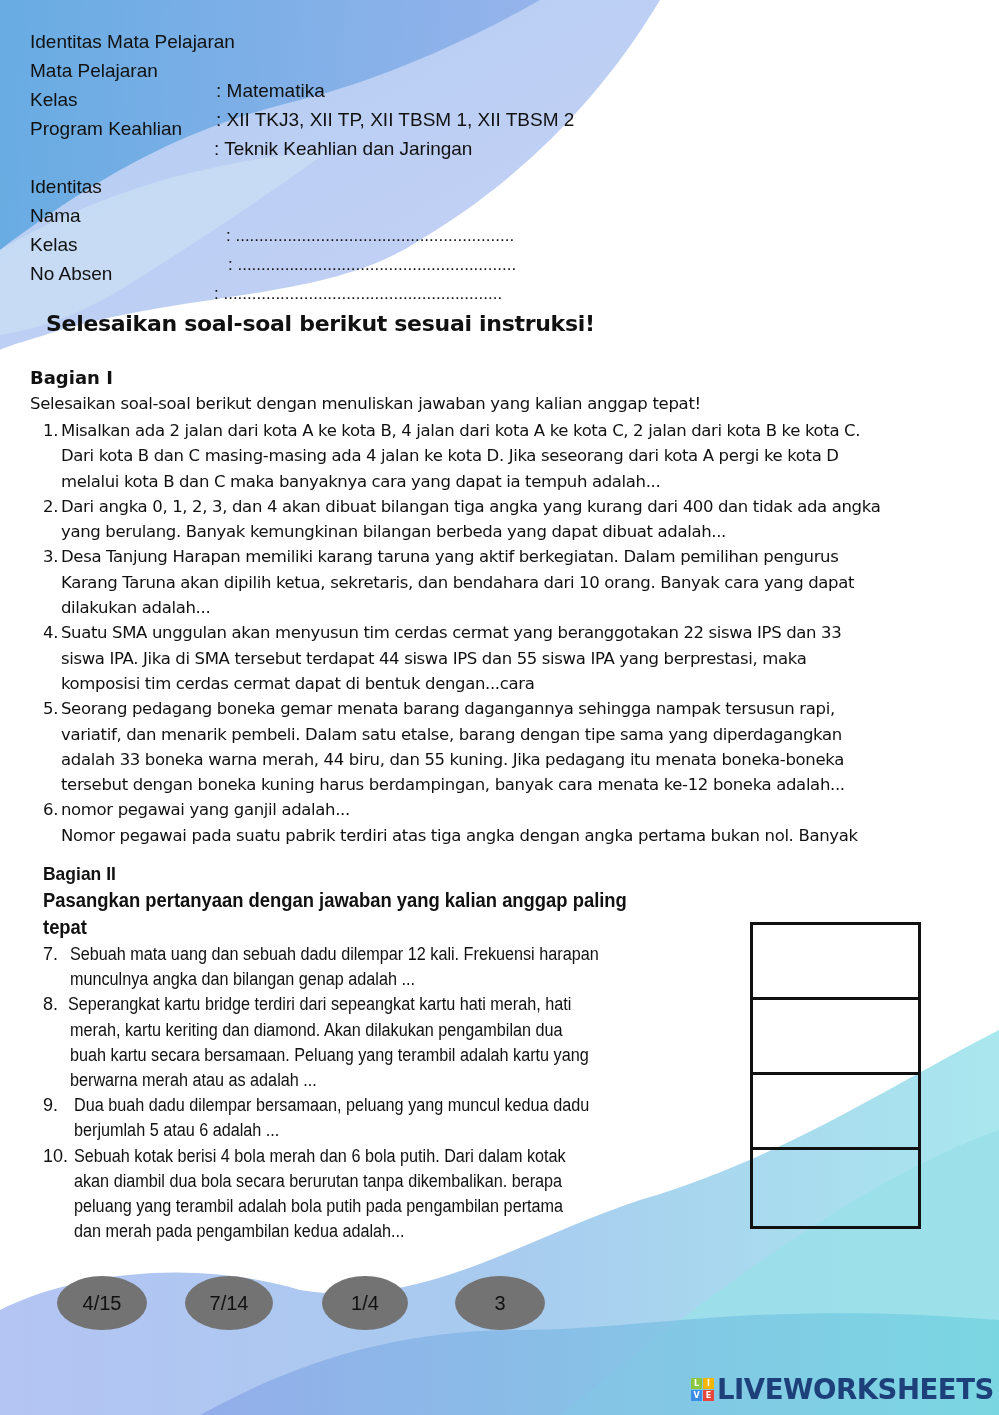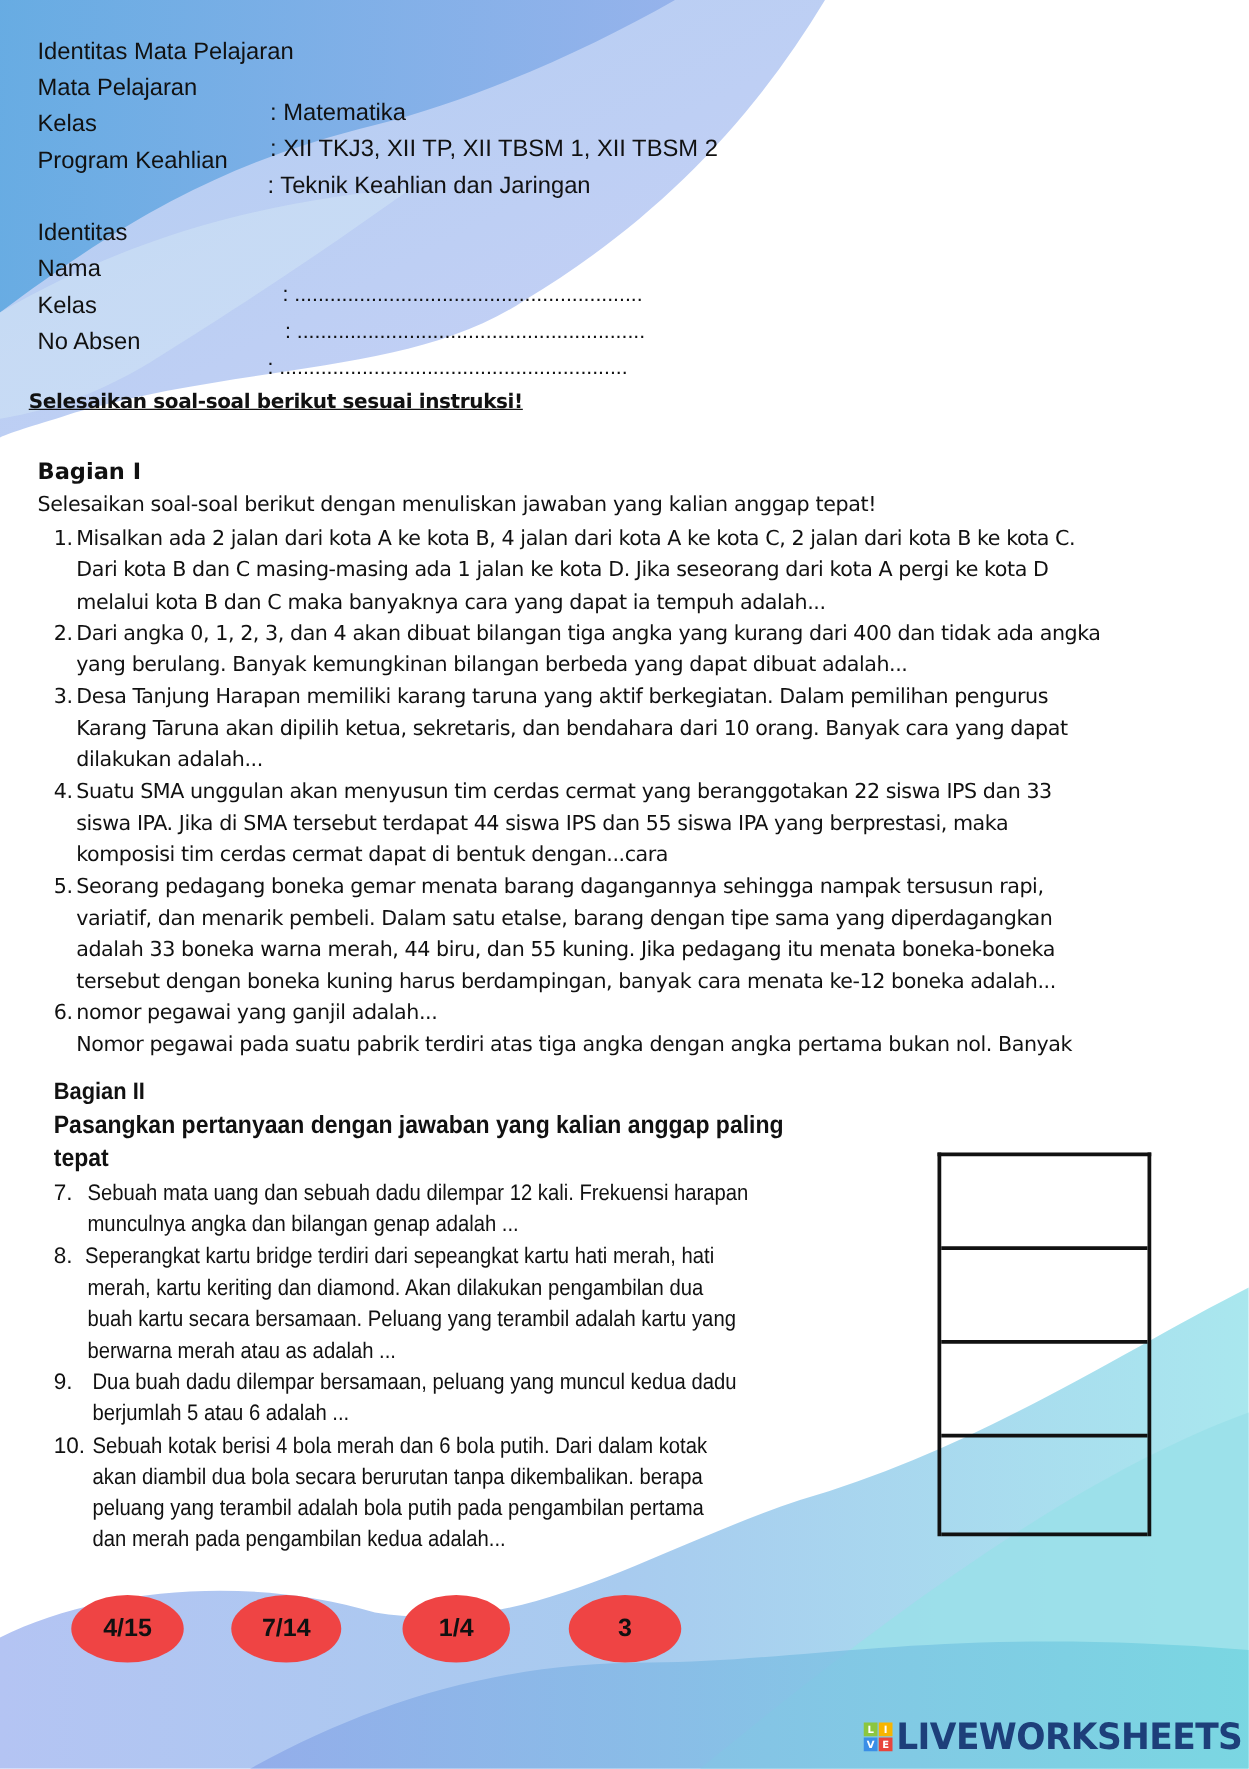--- a/index.html
+++ b/index.html
@@ -11,44 +11,44 @@
     }
     .bg { position: absolute; left: 0; top: 0; width: 999px; height: 1415px; z-index: 0; }
     .content { position: absolute; left: 0; top: 0; width: 999px; height: 1415px; z-index: 1; }
 
     
     .ident { position: absolute; left: 30px; top: 27px; font-size: 19px; line-height: 29px; color: #111; }
     .ident .row { display: flex; white-space: nowrap; height: 29px; }
     .ident .lbl { display: inline-block; }
     .ident .val { position: absolute; margin-top: 20px; }
 
-    .instr { position: absolute; left: 23px; top: 311px; font-size: 16px; font-weight: bold; font-family: "DejaVu Sans", sans-serif; letter-spacing: -0.3px; text-decoration: underline; }
+    .instr { position: absolute; left: 46px; top: 311px; font-size: 22px; font-weight: bold; font-family: "DejaVu Sans", sans-serif; letter-spacing: -0.3px; }
     .sec1-title { position: absolute; left: 30px; top: 367px; font-size: 18px; font-weight: bold; font-family: "DejaVu Sans", sans-serif; }
     .sec1-sub { position: absolute; left: 30px; top: 394px; font-size: 16.5px; font-family: "DejaVu Sans", sans-serif; letter-spacing: -0.3px; white-space: nowrap; }
 
     .q1list { position: absolute; left: 38px; top: 418px; width: 910px; font-family: "DejaVu Sans", sans-serif; font-size: 16.5px; line-height: 25.3px; letter-spacing: -0.35px; }
     .q1 { position: relative; padding-left: 23px; }
     .q1 .num { position: absolute; left: 5px; top: 0; }
     .q1 .ln { display: block; white-space: nowrap; }
 
     .sec2 { position: absolute; left: 43px; top: 861px; font-family: "Liberation Sans", sans-serif; }
     .sec2-title { font-size: 19px; font-weight: bold; line-height: 26px; transform: scaleX(0.92); transform-origin: left; }
     .sec2-sub { font-size: 20px; font-weight: bold; line-height: 27px; width: 700px; transform: scaleX(0.92); transform-origin: left; white-space: nowrap; }
 
     .q2list { position: absolute; left: 43px; top: 942px; font-family: "Liberation Sans", sans-serif; font-size: 18px; line-height: 25.2px; }
     .q2 { position: relative; }
     .q2 .num { position: absolute; left: 0; top: 0; }
     .q2 .ln { display: block; white-space: nowrap; transform: scaleX(0.9); transform-origin: left; }
 
     .answer-boxes { position: absolute; left: 750px; top: 922px; width: 165px; border: 3px solid #111; border-bottom: 0; }
     .answer-box { height: 72px; border-bottom: 3px solid #111; background: transparent; }
 
-    .chip { position: absolute; top: 1276px; width: 90px; height: 54px; border-radius: 50%; background: #ef4444;
+    .chip { position: absolute; top: 1276px; width: 90px; height: 54px; border-radius: 50%; background: #737373;
             display: flex; align-items: center; justify-content: center;
-            font-family: "Liberation Sans", sans-serif; font-weight: bold; font-size: 20px; color: #111; cursor: grab; }
+            font-family: "Liberation Sans", sans-serif; font-weight: normal; font-size: 20px; color: #111; cursor: grab; }
 
     .logo { position: absolute; left: 691px; top: 1372px; display: flex; align-items: center; }
     .logo-grid { display: grid; grid-template-columns: 11px 11px; grid-template-rows: 11px 11px; gap: 1px; margin-right: 3px; }
     .logo-grid span { font-size: 8px; font-weight: bold; color: #fff; display: flex; align-items: center; justify-content: center; font-family: "DejaVu Sans", sans-serif; }
     .logo-text { font-family: "DejaVu Sans", sans-serif; font-weight: bold; font-size: 29px; color: #1d3f7a; letter-spacing: -0.5px; transform: scaleX(0.95); transform-origin: left; }
   </style>
 </head>
 <body>
 
 <svg class="bg" viewBox="0 0 999 1415" preserveAspectRatio="none">
@@ -116,21 +116,21 @@
 
   <div class="instr">Selesaikan soal-soal berikut sesuai instruksi!</div>
 
   <div class="sec1-title">Bagian I</div>
   <div class="sec1-sub">Selesaikan soal-soal berikut dengan menuliskan jawaban yang kalian anggap tepat!</div>
 
   <div class="q1list">
     <div class="q1">
       <span class="num">1.</span>
       <span class="ln">Misalkan ada 2 jalan dari kota A ke kota B, 4 jalan dari kota A ke kota C, 2 jalan dari kota B ke kota C.</span>
-      <span class="ln">Dari kota B dan C masing-masing ada 1 jalan ke kota D. Jika seseorang dari kota A pergi ke kota D</span>
+      <span class="ln">Dari kota B dan C masing-masing ada 4 jalan ke kota D. Jika seseorang dari kota A pergi ke kota D</span>
       <span class="ln">melalui kota B dan C maka banyaknya cara yang dapat ia tempuh adalah...</span>
     </div>
     <div class="q1">
       <span class="num">2.</span>
       <span class="ln">Dari angka 0, 1, 2, 3, dan 4 akan dibuat bilangan tiga angka yang kurang dari 400 dan tidak ada angka</span>
       <span class="ln">yang berulang. Banyak kemungkinan bilangan berbeda yang dapat dibuat adalah...</span>
     </div>
     <div class="q1">
       <span class="num">3.</span>
       <span class="ln">Desa Tanjung Harapan memiliki karang taruna yang aktif berkegiatan. Dalam pemilihan pengurus</span>

